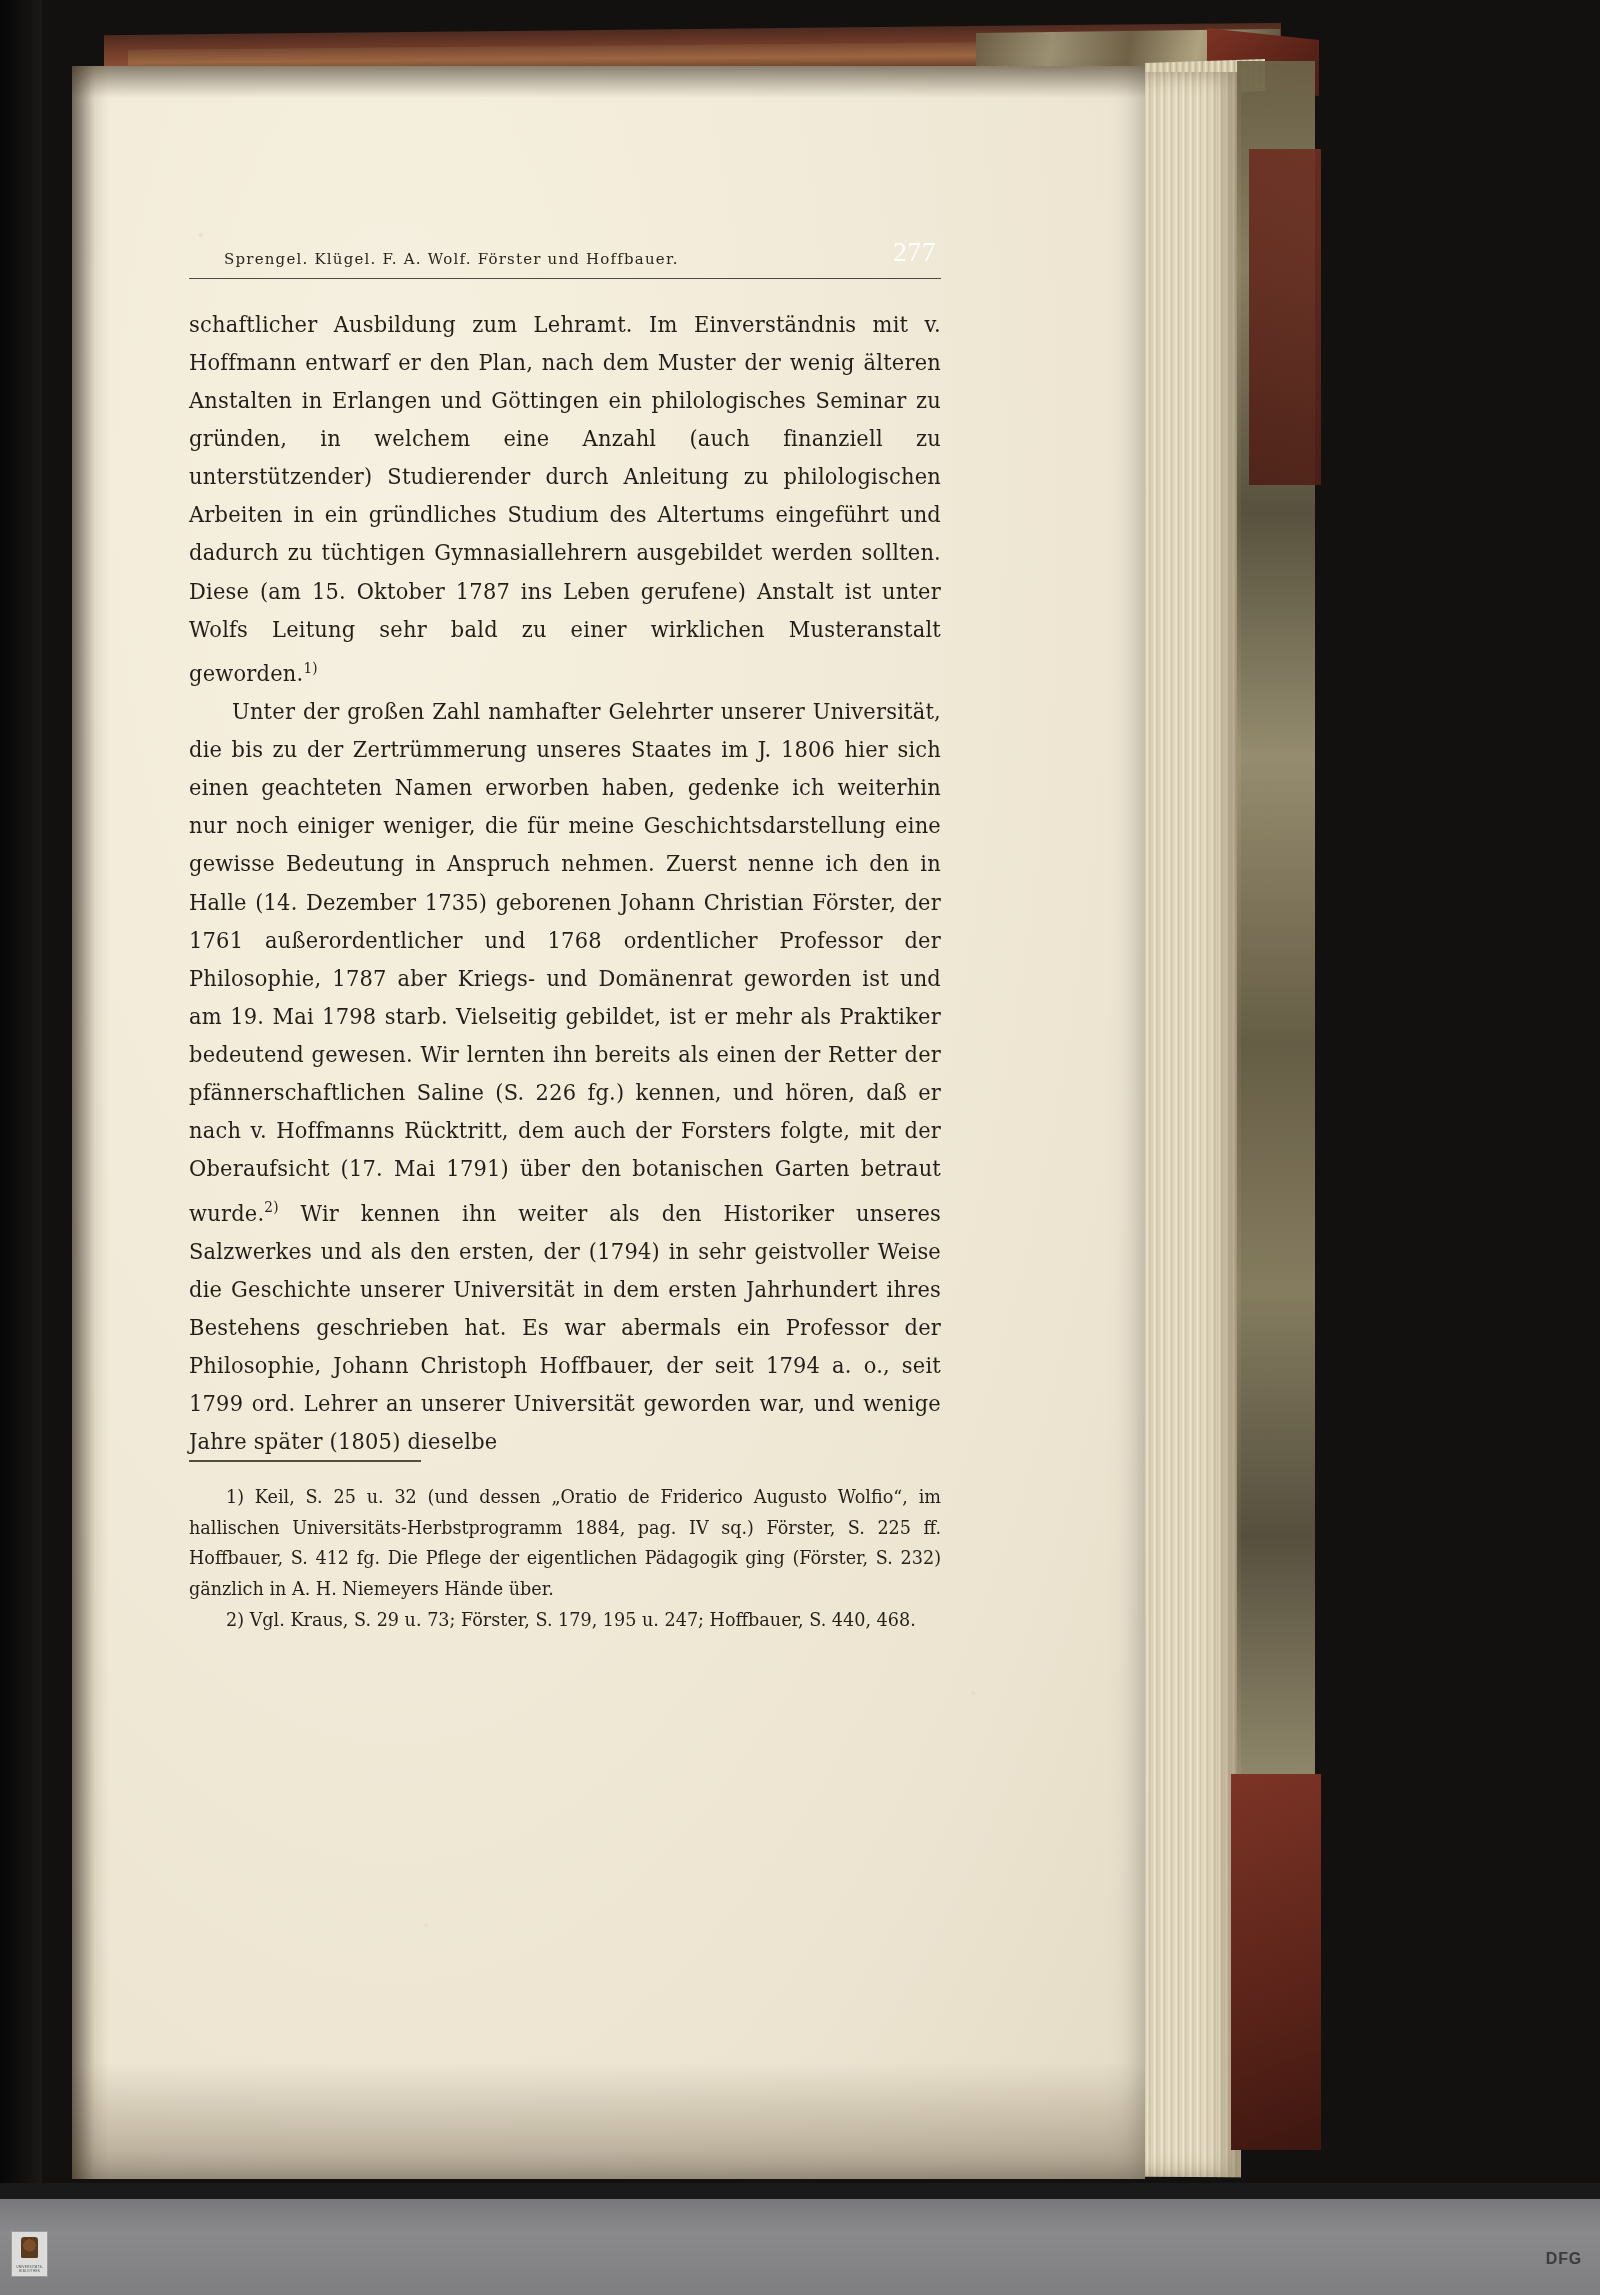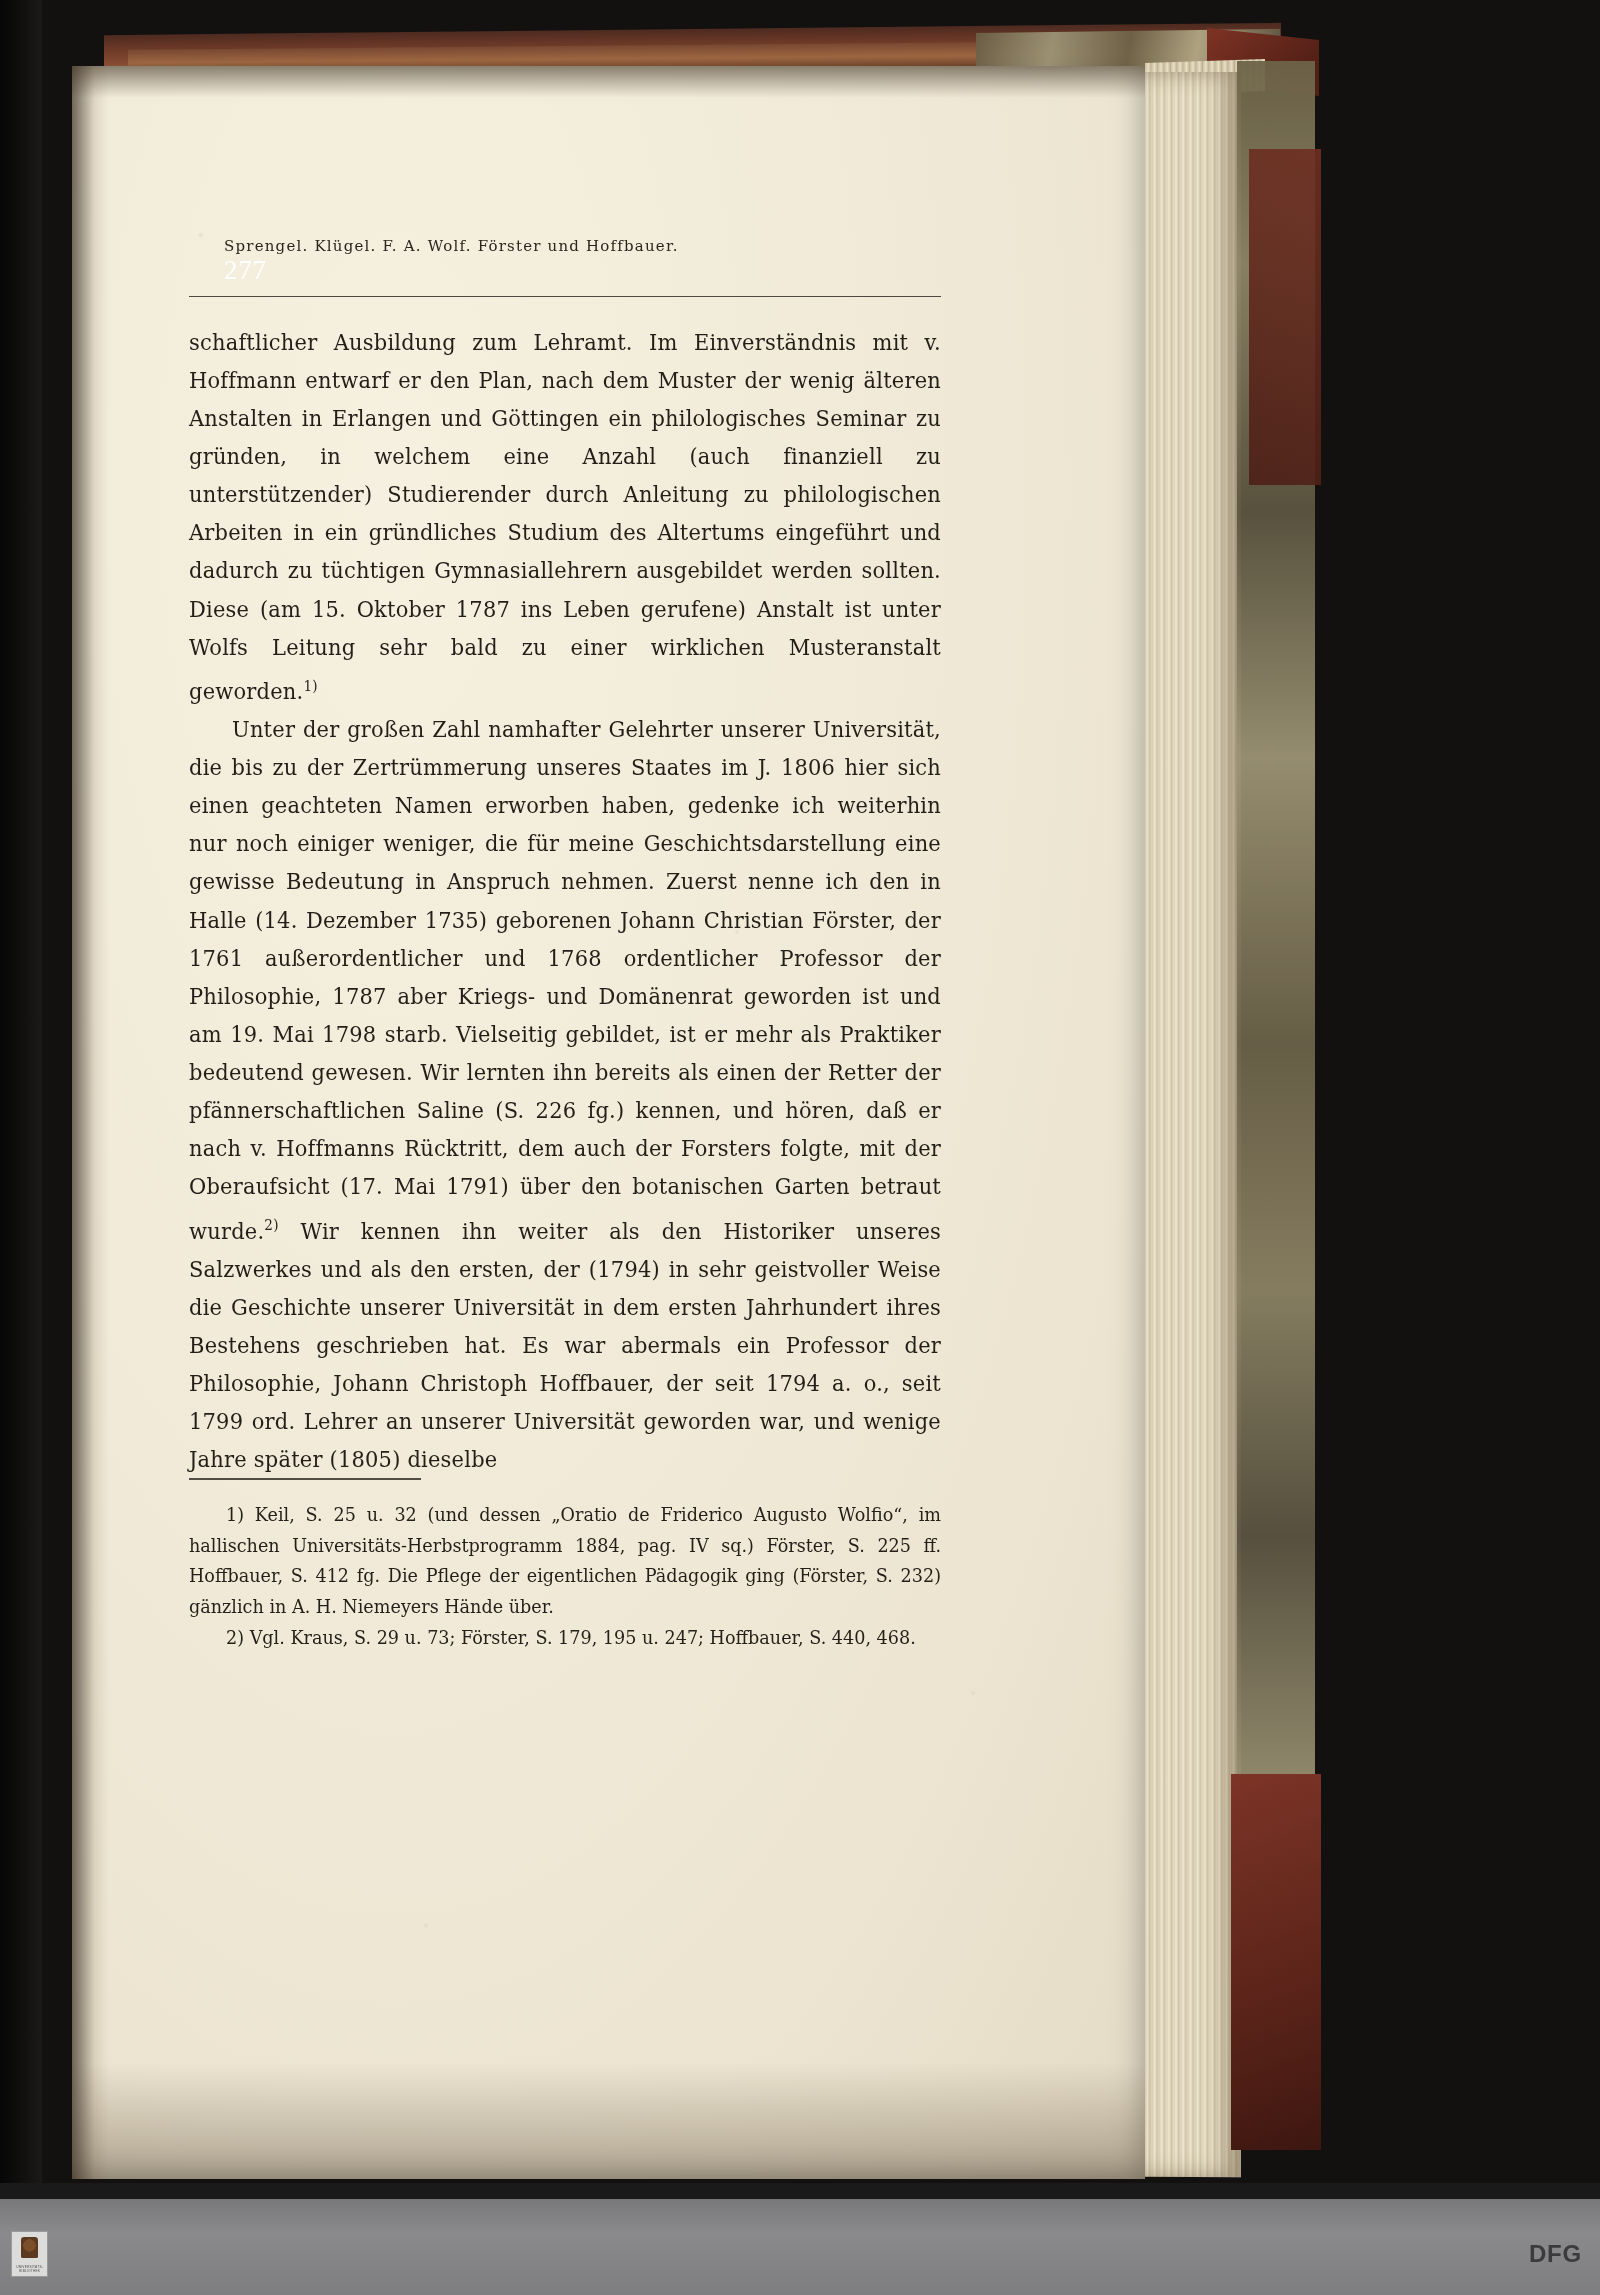--- a/index.html
+++ b/index.html
@@ -44,21 +44,21 @@
     background: #1a1a1a;
   }
 
   
   .dfg {
     position: absolute;
     right: 19px;
     bottom: 27px;
     font-family: "Liberation Sans", sans-serif;
     font-weight: bold;
-    font-size: 24px;
+    font-size: 16px;
     letter-spacing: 0.8px;
     color: #3b3b3d;
     margin-top: 13px;
   }
   
   .stamp {
     position: absolute;
     left: 11.2px;
     bottom: 17.6px;
     width: 37px;
@@ -238,28 +238,27 @@
   .content {
     position: absolute;
     left: 157px;
     top: 208px;
     width: 752px;
     color: #241f18;
   }
 
   .running-head {
     display: flex;
-    align-items: flex-start;
+    align-items: flex-end;
     justify-content: space-between;
     font-family: "DejaVu Serif", serif;
     font-size: 15px;
     letter-spacing: 1.2px;
     color: #2a241c;
     padding-left: 35px;
-    flex-direction: column;
   }
   .running-head .rh-title {
     font-variant: normal;
     white-space: nowrap;
     transform: scaleY(1.02);
   }
   .running-head .rh-page {
     font-family: "Liberation Serif", serif;
     font-size: 27px;
     letter-spacing: 0.8px;

